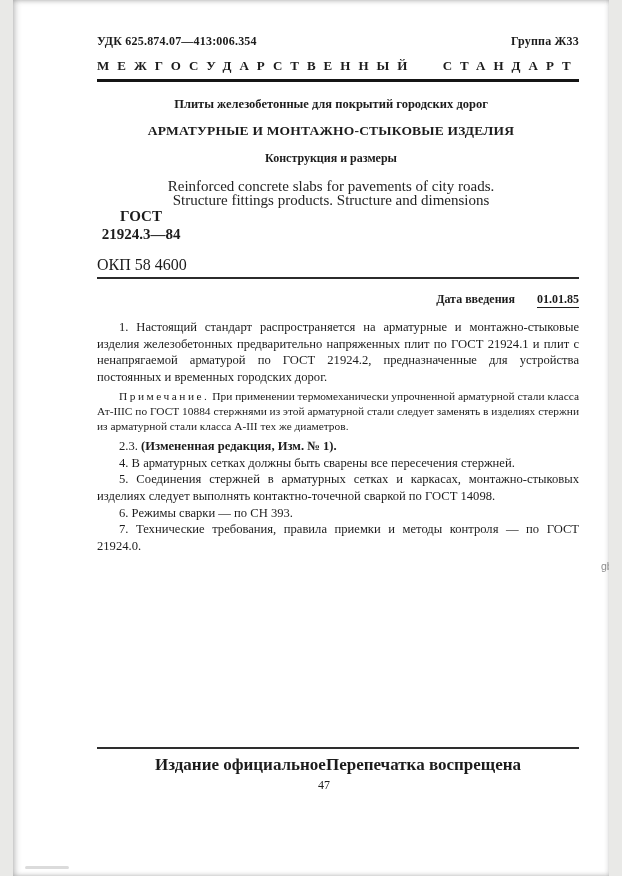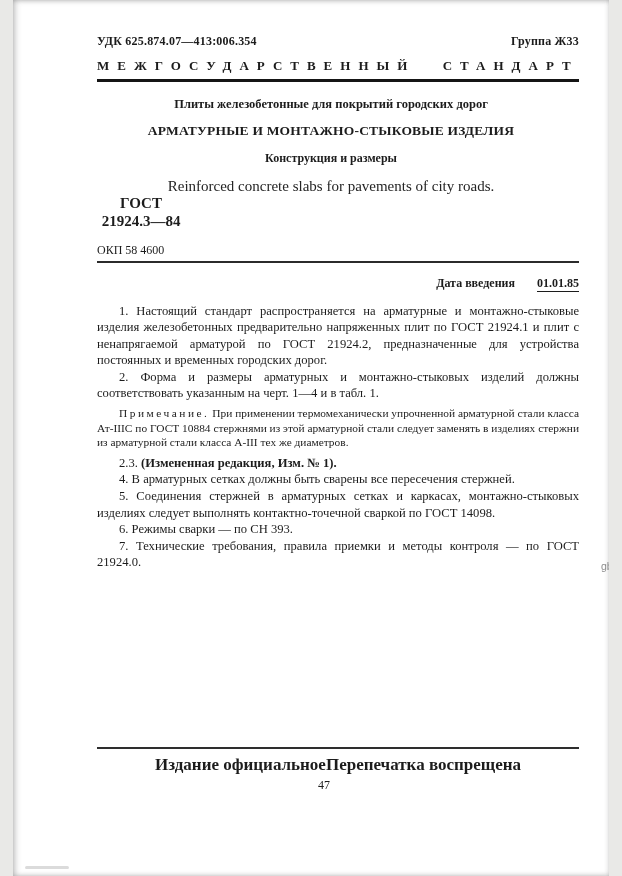--- a/index.html
+++ b/index.html
@@ -28,21 +28,21 @@
   .rule-thick { margin-top: 5px; height: 3px; background: #151515; }
 
   .title-area { display: flex; flex-direction: column; }
   .title-col { flex: 1 1 auto; text-align: center; padding-right: 14px; }
   .gost-col { width: 88px; text-align: center; font-weight: bold; font-size: 15px; line-height: 18px; white-space: nowrap; }
   .subject { margin-top: 15px; font-size: 12.5px; font-weight: bold; }
   .main-title { margin-top: 11px; font-size: 13.5px; font-weight: bold; letter-spacing: .2px; }
   .subtitle { margin-top: 12px; font-size: 12px; font-weight: bold; }
   .title-en { margin-top: 14px; font-size: 15px; line-height: 13.5px; color: #242424; }
 
-  .okp { margin-top: 13px; font-size: 12px; }
+  .okp { margin-top: 13px; font-size: 16px; }
   .rule-thin { margin-top: 3px; height: 2px; background: #2b2b2b; }
   .date-line { margin-top: 13px; text-align: right; font-size: 12px; font-weight: bold; }
   .date-line .val { margin-left: 22px; border-bottom: 1.5px solid #1c1c1c; padding-bottom: 1px; }
 
   .bodytext { margin-top: 12px; font-size: 12.6px; line-height: 16.6px; text-align: justify; }
   .bodytext p { text-indent: 22px; }
   .note { margin-top: 4px; margin-bottom: 5px; font-size: 11.4px; line-height: 14.6px; text-indent: 22px; text-align: justify; }
   .note .nlabel { letter-spacing: 2.5px; }
   .b { font-weight: bold; }
 
@@ -76,38 +76,38 @@
     <div class="std-kind">МЕЖГОСУДАРСТВЕННЫЙ СТАНДАРТ</div>
     <div class="rule-thick"></div>
 
     <div class="title-area">
       <div class="title-col">
         <div class="subject">Плиты железобетонные  для покрытий городских дорог</div>
         <div class="main-title">АРМАТУРНЫЕ И МОНТАЖНО-СТЫКОВЫЕ ИЗДЕЛИЯ</div>
         <div class="subtitle">Конструкция и размеры</div>
         <div class="title-en">
           <div>Reinforced concrete slabs for pavements of city roads.</div>
+          <div>Structure fittings products. Structure and dimensions</div>
         </div>
       </div>
       <div class="gost-col">
         <div>ГОСТ</div>
         <div>21924.3—84</div>
       </div>
     </div>
 
     <div class="okp">ОКП 58 4600</div>
     <div class="rule-thin"></div>
 
     <div class="date-line">
       <span>Дата введения</span><span class="val">01.01.85</span>
     </div>
 
     <div class="bodytext">
       <p>1. Настоящий стандарт распространяется на арматурные и монтажно-стыковые изделия железобетонных предварительно напряженных плит по ГОСТ 21924.1 и плит с ненапрягаемой арматурой по ГОСТ 21924.2, предназначенные для устройства постоянных и временных городских дорог.</p>
-      <p>2. Форма и размеры арматурных и монтажно-стыковых изделий должны соответствовать указанным на черт. 1—4 и в табл. 1.</p>
       <div class="note"><span class="nlabel">Примечание.</span><span> При применении термомеханически упрочненной арматурной стали класса Ат-IIIС по ГОСТ 10884 стержнями из этой арматурной стали следует заменять в изделиях стержни из арматурной стали класса А-III тех же диаметров.</span></div>
       <p><span>2.3. </span><span class="b">(Измененная редакция, Изм. № 1).</span></p>
       <p>4. В арматурных сетках должны быть сварены все пересечения стержней.</p>
       <p>5. Соединения стержней в арматурных сетках и каркасах, монтажно-стыковых изделиях следует выполнять контактно-точечной сваркой по ГОСТ 14098.</p>
       <p>6. Режимы сварки — по СН 393.</p>
       <p>7. Технические требования, правила приемки и методы контроля — по ГОСТ 21924.0.</p>
     </div>
   </div>
 
   <div class="watermark">gbi22.ru</div>

